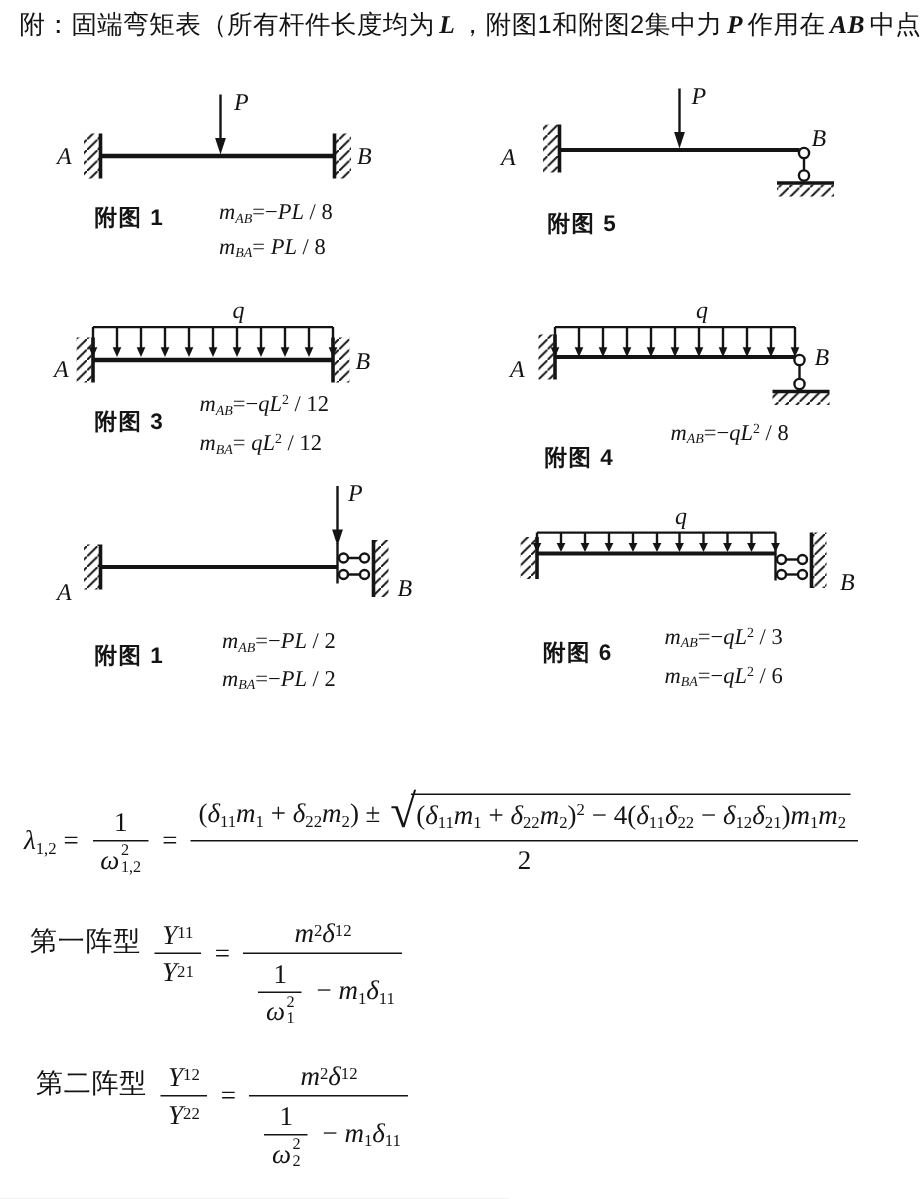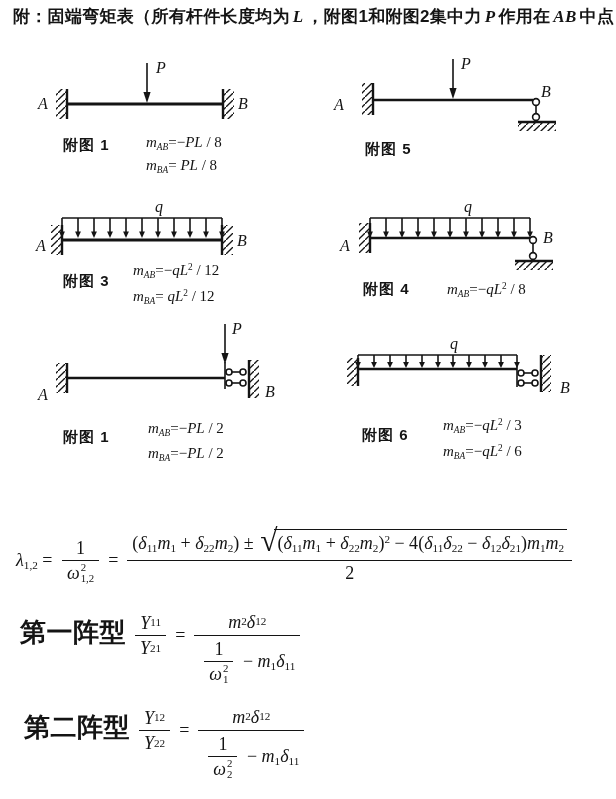--- a/index.html
+++ b/index.html
@@ -3,21 +3,21 @@
 <meta charset="utf-8">
 <style>
   html,body{margin:0;padding:0;background:#e8e8e8;}
   .page{position:relative;width:616px;height:799px;background:#ffffff;color:#141414;
         font-family:"Liberation Serif",serif;overflow:hidden;}
   .abs{position:absolute;}
   .nowrap{white-space:nowrap;}
   
   .k-n{font-family:"Liberation Serif",serif;}
   .k-i{font-family:"Liberation Serif",serif;font-style:italic;}
-  .k-b{font-family:"Liberation Sans","DejaVu Sans",sans-serif;font-weight:700;}
+  .k-b{font-family:"Liberation Sans","DejaVu Sans",sans-serif;font-weight:400;}
   .k-bi{font-family:"Liberation Serif",serif;font-style:italic;font-weight:700;margin:0 3px;}
   .k-sn{font-family:"Liberation Serif",serif;font-size:0.62em;vertical-align:-0.28em;}
   .k-si{font-family:"Liberation Serif",serif;font-style:italic;font-size:0.62em;vertical-align:-0.28em;}
   .k-sp{font-family:"Liberation Serif",serif;font-size:0.62em;vertical-align:0.5em;}
   [data-math] span{white-space:pre;}
   
   .stk{display:inline-flex;align-items:center;}
   .stk-s{display:inline-flex;flex-direction:column;align-items:flex-start;line-height:1.05;
          font-size:0.6em;margin-left:1px;font-family:"Liberation Serif",serif;}
   
@@ -32,21 +32,21 @@
   .frac{display:inline-flex;flex-direction:column;align-items:center;margin:0 5px;}
   .fbar{align-self:stretch;height:0;border-top:1.6px solid #141414;}
   .fnum,.fden{padding:1px 5px;line-height:1.25;display:inline-flex;align-items:center;justify-content:center;white-space:nowrap;}
   .eqs{margin:0 4px;}
   .sqrt{display:inline-flex;align-items:flex-start;margin-left:2px;}
   .rad{font-size:1.75em;line-height:0.95;position:relative;top:-3px;margin-right:-3px;font-family:"Liberation Serif",serif;}
   .sqrt-body{border-top:1.6px solid #141414;padding:2px 3px 0 3px;white-space:nowrap;}
   .denflex{display:inline-flex;align-items:center;}
   .shift-dn{transform:translateY(13px);}
   .shift-up{transform:translateY(-4px);}
-  .mode-label{align-self:flex-start;margin-top:18px;margin-right:4px;font-size:26px;letter-spacing:0.5px;}
+  .mode-label{align-self:flex-start;margin-top:18px;margin-right:4px;font-size:18px;letter-spacing:0.5px;}
   
   svg line{stroke:#141414;stroke-width:1.6;}
   svg .beam{stroke-width:3;}
   svg .beam2{stroke-width:2.6;}
   svg .thin{stroke-width:1.5;}
   svg .walledge{stroke-width:2.4;}
   svg circle{fill:#ffffff;stroke:#141414;stroke-width:1.6;}
   svg text{font-style:italic;font-family:"Liberation Serif",serif;font-size:16px;fill:#141414;}
 </style>
 </head>
@@ -183,21 +183,21 @@
       <g>
         <circle cx="203" cy="42" r="3.4"></circle>
         <line x1="203" y1="45" x2="203" y2="55"></line>
         <circle cx="203" cy="58" r="3.4"></circle>
         <line class="walledge" x1="185" y1="63" x2="223" y2="63"></line>
         <rect x="185" y="64" width="38" height="8" fill="url(#hatch)"></rect>
       </g>
       <text x="213" y="45">B</text>
     </svg>
   </div>
-  <div class="abs fig-caption" style="left:363px;top:280px">附图 4</div>
+  <div class="abs fig-caption" style="left:363px;top:296px">附图 4</div>
   <div class="abs fig-formula" style="left:447px;top:280px" data-math="figures.3.f1"><span class="k-i">m</span><span class="k-si">AB</span><span class="k-n">=−</span><span class="k-i">qL</span><span class="k-sp">2</span><span class="k-n"> / 8</span></div>
 
   <div class="abs" style="left:30px;top:322px">
     <svg width="250" height="85">
       <text x="8" y="78">A</text>
       <g>
         <rect x="26" y="41" width="10" height="30" fill="url(#hatch)"></rect>
         <line class="walledge" x1="37" y1="41" x2="37" y2="71"></line>
       </g>
       <line class="beam2" x1="37" y1="56" x2="195" y2="56"></line>

